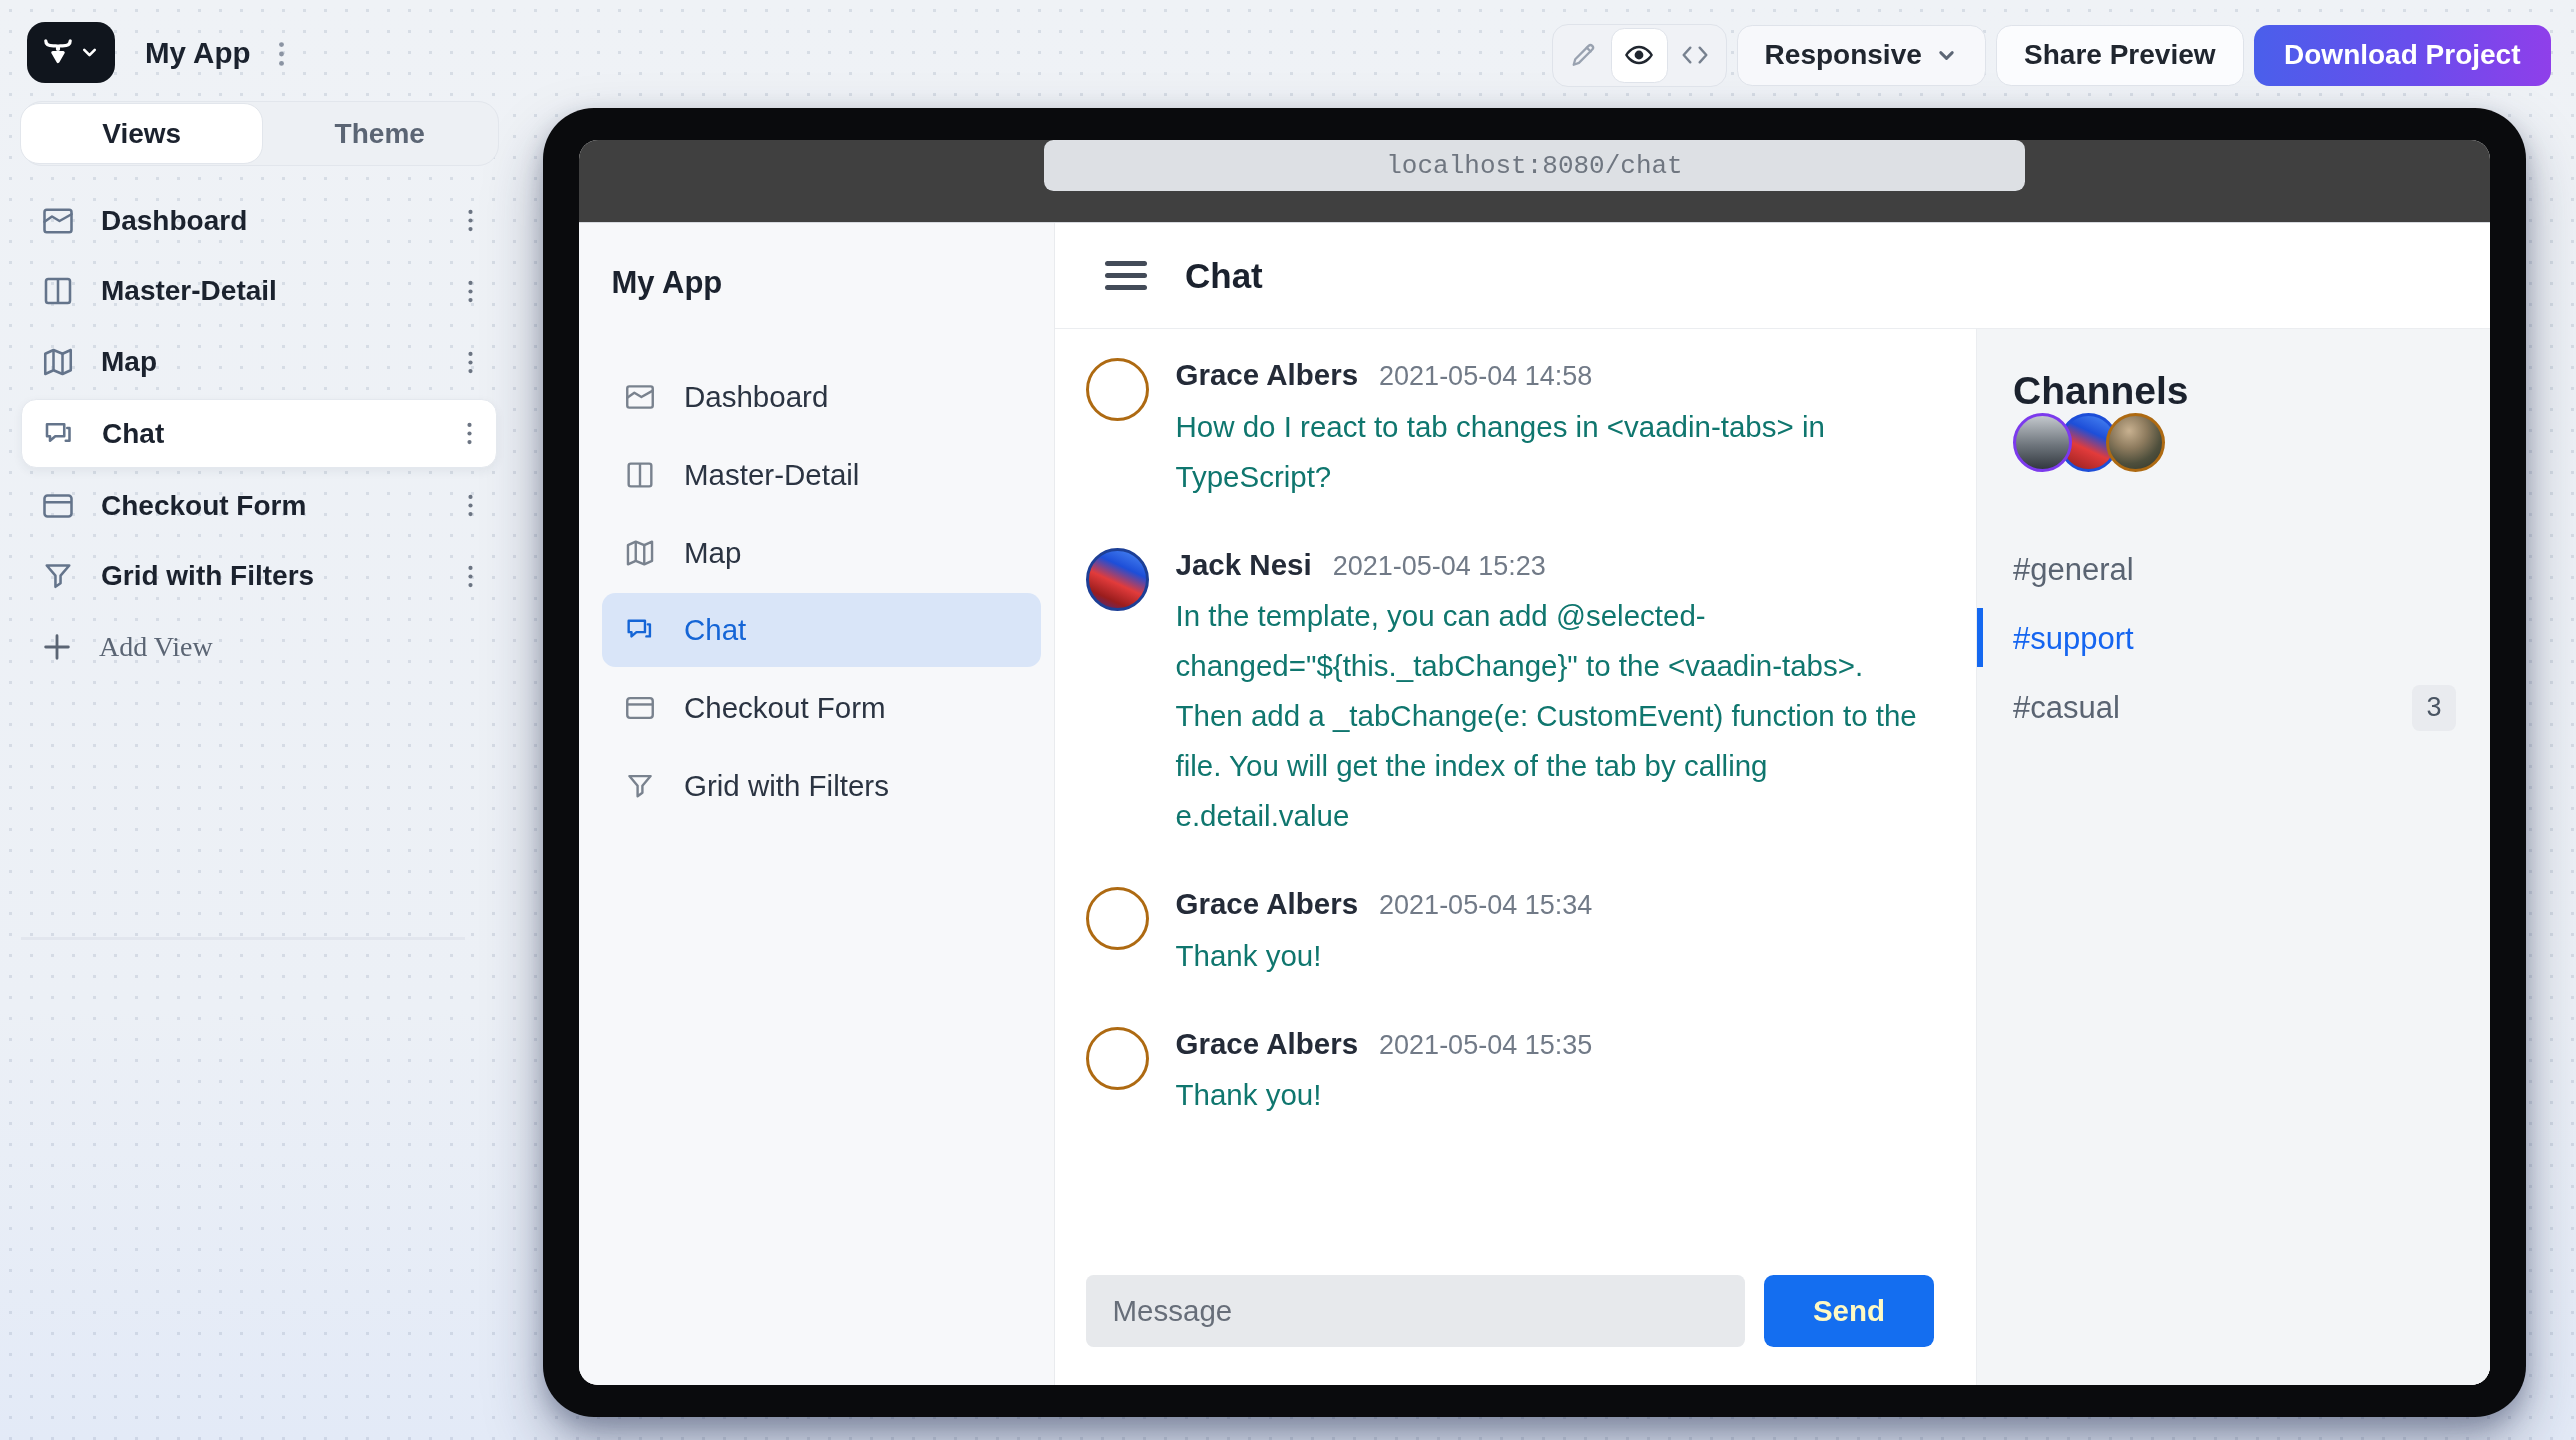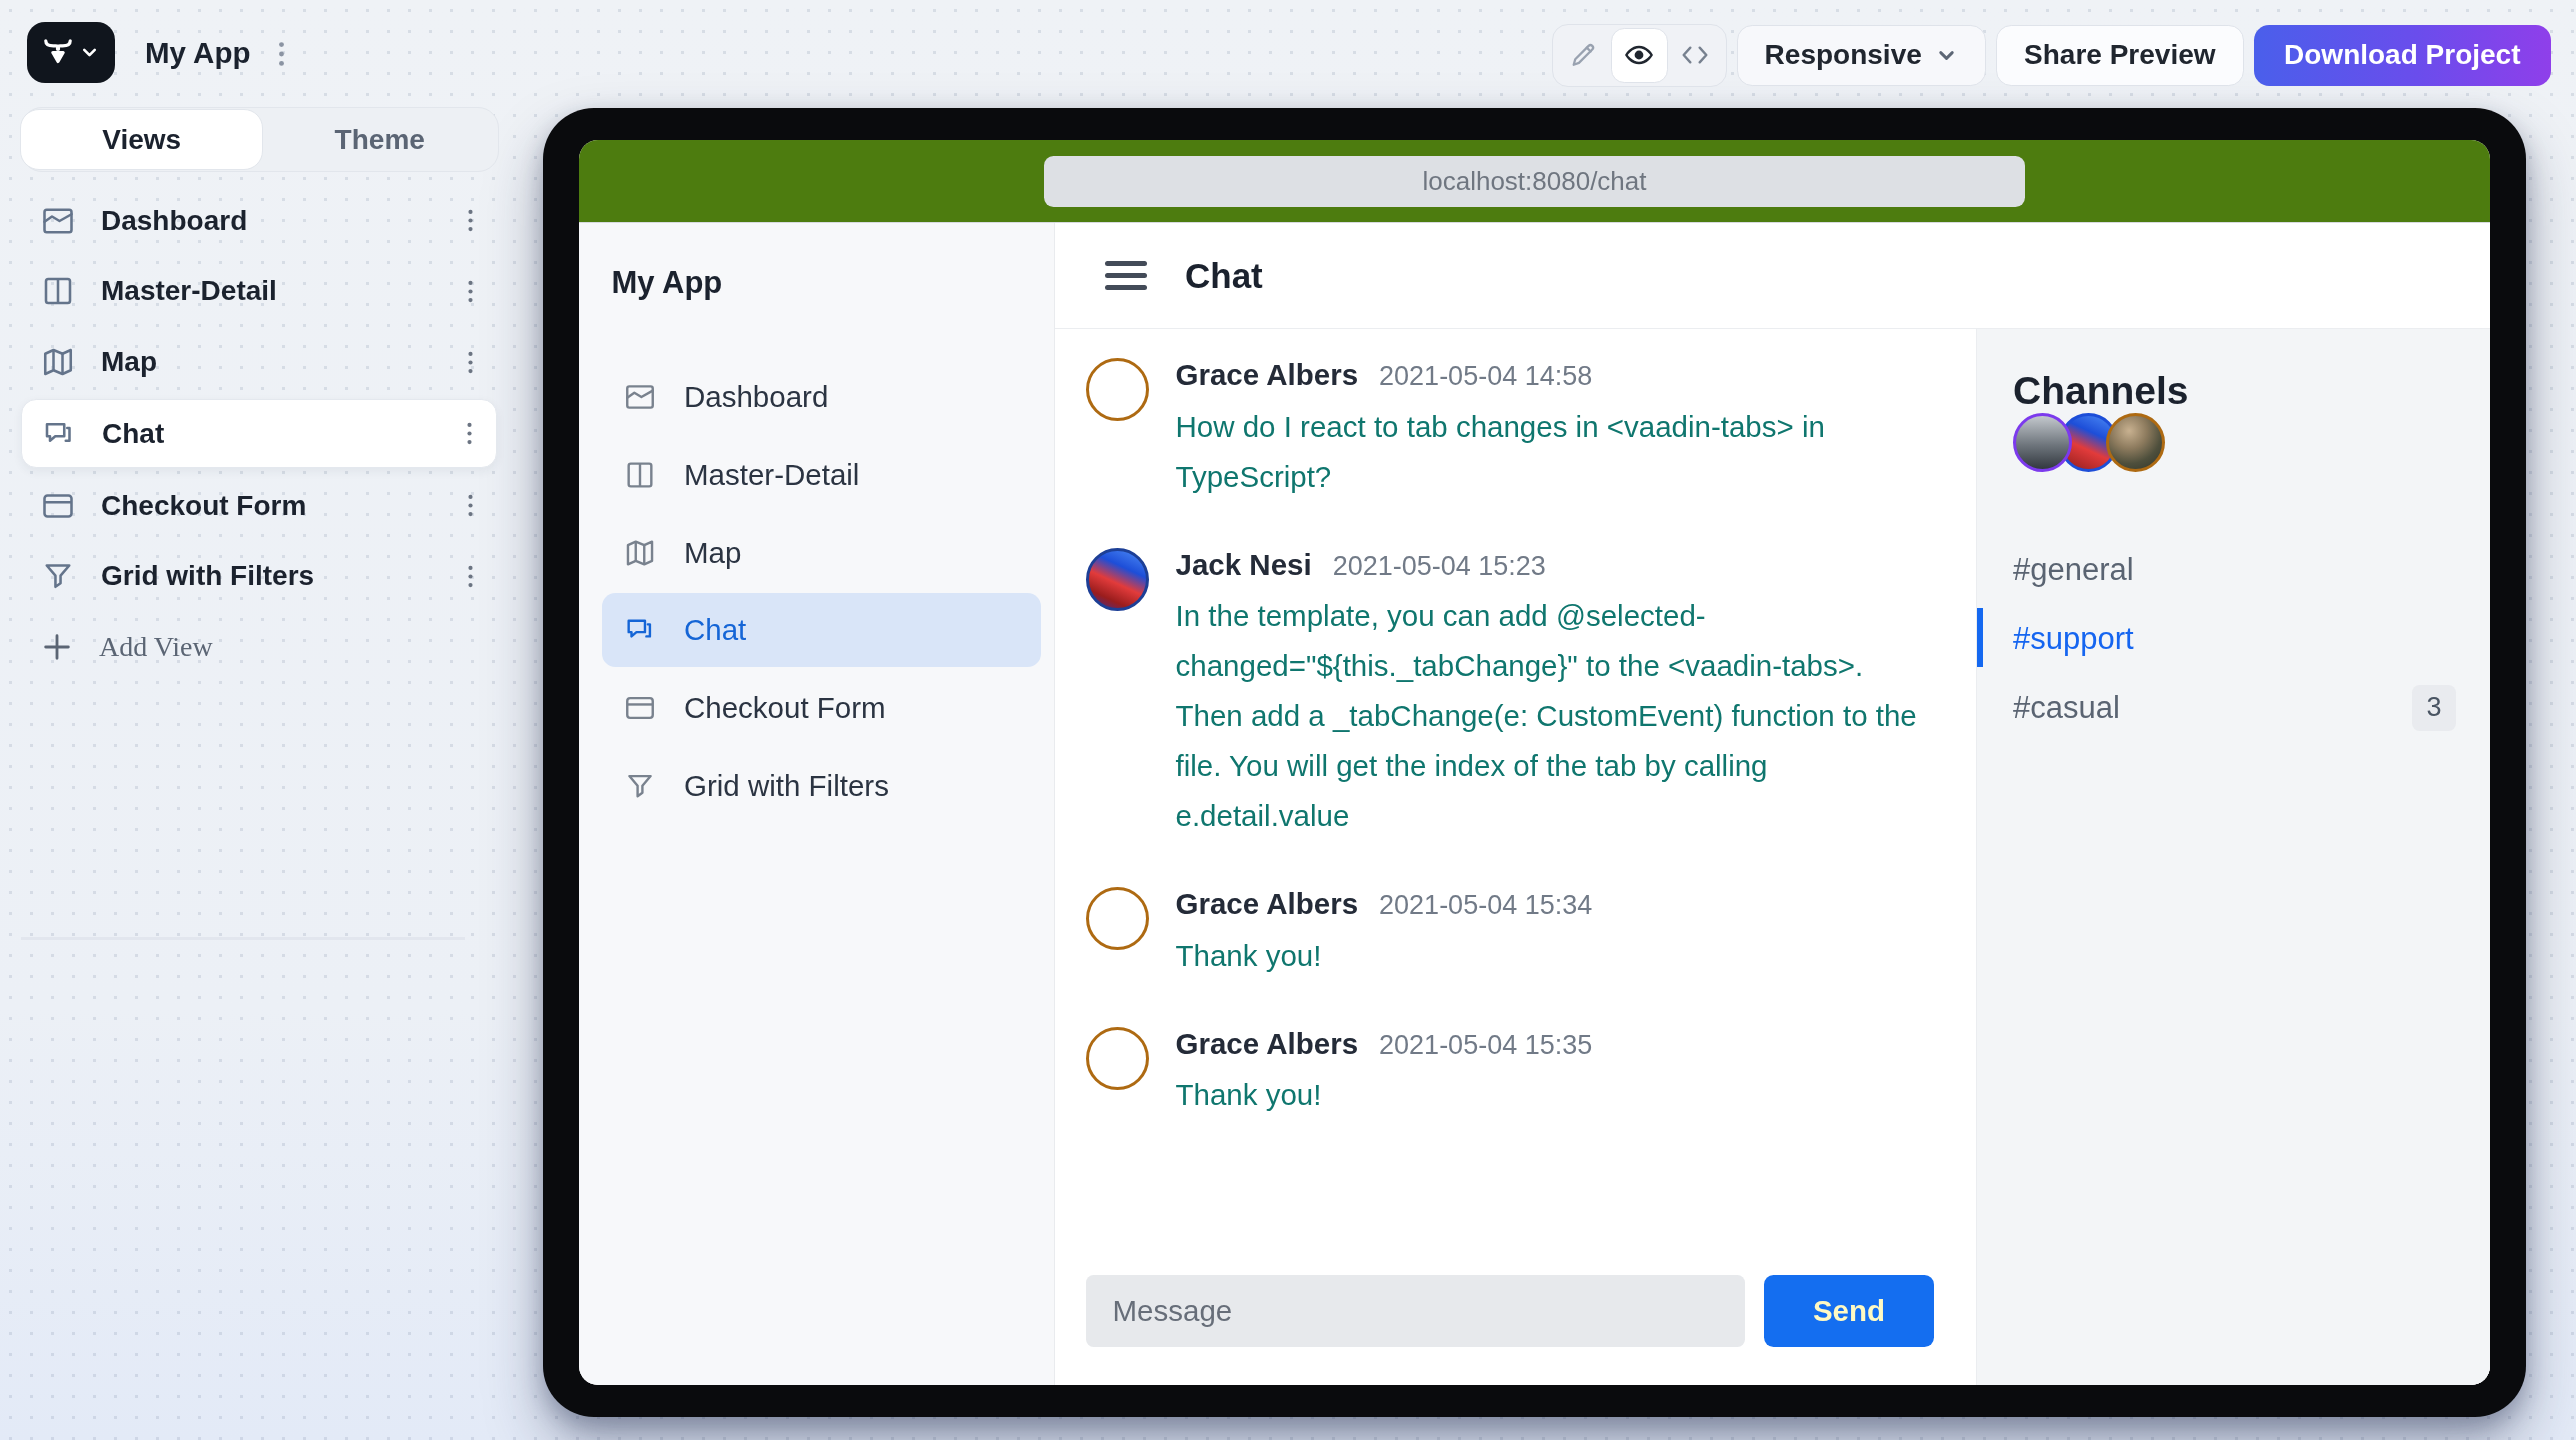--- a/index.html
+++ b/index.html
@@ -25,21 +25,21 @@
   .seg-cell.active{background:#FFFFFF;border:1.9px solid #DFE3EA;color:#20262F;}
   .btn{height:59px;display:flex;align-items:center;justify-content:center;gap:13.3px;
     border-radius:15.2px;font-size:28px;font-weight:600;color:#20262F;cursor:pointer;
     background:#F7F8FB;border:1.9px solid #DFE3EA;padding:0 27px;}
   .btn .chev{color:#5C6675;}
   .btn.share{font-weight:700;background:#FBFCFE;}
   .btn.download{border:none;color:#FFFFFF;font-weight:700;padding:0 30.5px;height:61px;
     background:linear-gradient(90deg,#4A5FEB 0%,#6A4DEC 55%,#8F3FEA 100%);}
 
   
-  .tabs{left:21px;top:107px;width:476px;height:63px;background:#EDF0F4;border:1.9px solid #E2E6EC;
+  .tabs{left:21px;top:101px;width:476px;height:63px;background:#EDF0F4;border:1.9px solid #E2E6EC;
     border-radius:21px;display:flex;align-items:center;padding:0;z-index:3;}
   .tab{flex:1;height:59px;display:flex;align-items:center;justify-content:center;
     font-size:28px;font-weight:600;color:#5B6574;cursor:pointer;border-radius:19px;}
   .tab.active{background:#FFFFFF;border:1.9px solid #E2E6EC;color:#1B222E;height:59px;margin:-1.9px;flex:1.02;}
   .view-list{left:21px;top:187px;width:476px;z-index:3;}
   .view-item{height:67px;display:flex;align-items:center;gap:25px;padding:0 17px 0 19px;
     border-radius:15.2px;cursor:pointer;color:#1B222E;}
   .view-item + .view-item{margin-top:3.8px;}
   .view-item .vicon{color:#64748B;display:flex;}
   .view-item .vlabel{font-size:28px;font-weight:700;flex:1;}
@@ -48,22 +48,22 @@
   .view-item.add{color:#5B6574;font-family:Liberation Serif, serif;}
   .view-item.add .vlabel{font-weight:400;color:#5B6574;}
   .sidebar-divider{left:21px;top:937px;width:444px;height:2.9px;background:#E2E6EE;z-index:3;}
 
   
   .device{left:543px;top:108px;width:1983px;height:1309px;border-radius:51px;background:#0A0B0D;
     padding:32px 36px;box-sizing:border-box;z-index:2;
     box-shadow:0 29px 57px rgba(25,35,70,.35),0 9.5px 21px rgba(25,35,70,.25);}
   .device-inner{width:100%;height:100%;border-radius:19px;overflow:hidden;background:#FFFFFF;
     display:flex;flex-direction:column;}
-  .browser-bar{height:82px;flex:0 0 82px;background:#4d7c0f;border-bottom:1.9px solid #D7DADF;
-    display:flex;align-items:center;justify-content:center;}
+  .browser-bar{height:82px;flex:0 0 82px;background:#404040;border-bottom:1.9px solid #D7DADF;
+    display:flex;justify-content:center;font-family:Liberation Mono, monospace;}
   .url-pill{width:981px;height:51px;border-radius:9.5px;background:#DDE0E4;
     display:flex;align-items:center;justify-content:center;font-size:26px;color:#6F7680;}
   .app-body{flex:1;display:flex;min-height:0;}
 
   
   .pnav{flex:0 0 476px;background:#F7F8FA;border-right:1.9px solid #E9EBEE;box-sizing:border-box;
     padding:42px 13.3px 0 23px;}
   .pnav-title{font-size:31px;font-weight:700;color:#1B222E;margin-left:9.5px;}
   .pnav-list{margin-top:59px;display:flex;flex-direction:column;gap:3.8px;}
   .pnav-item{height:74px;display:flex;align-items:center;gap:27px;padding:0 0 0 21px;

